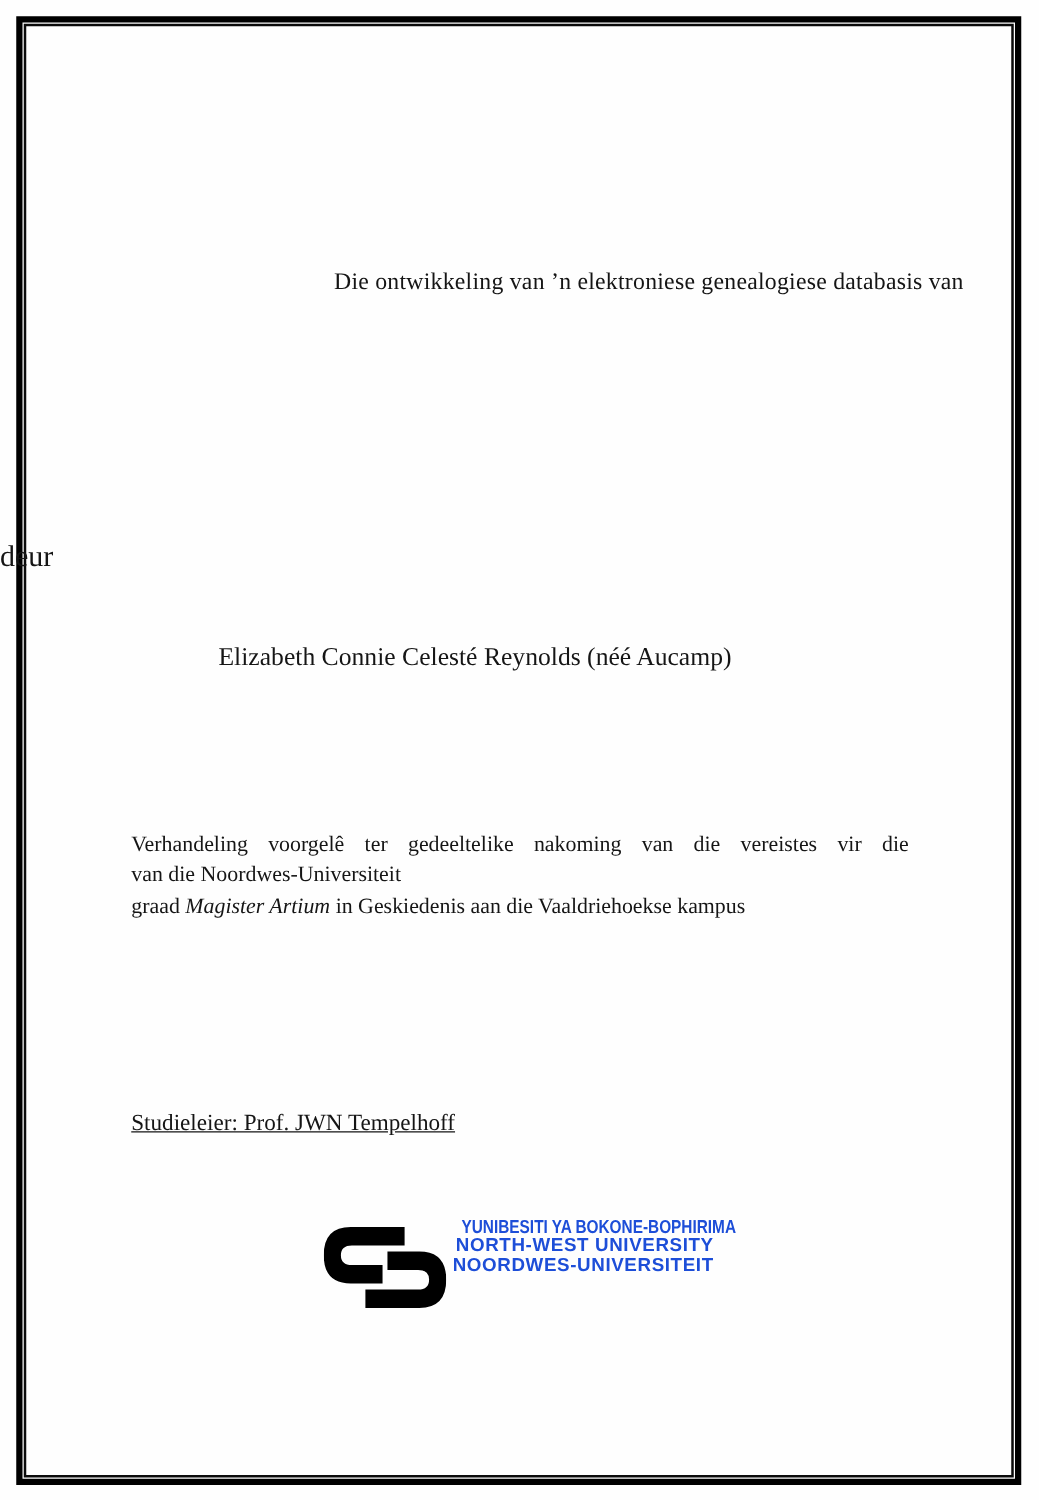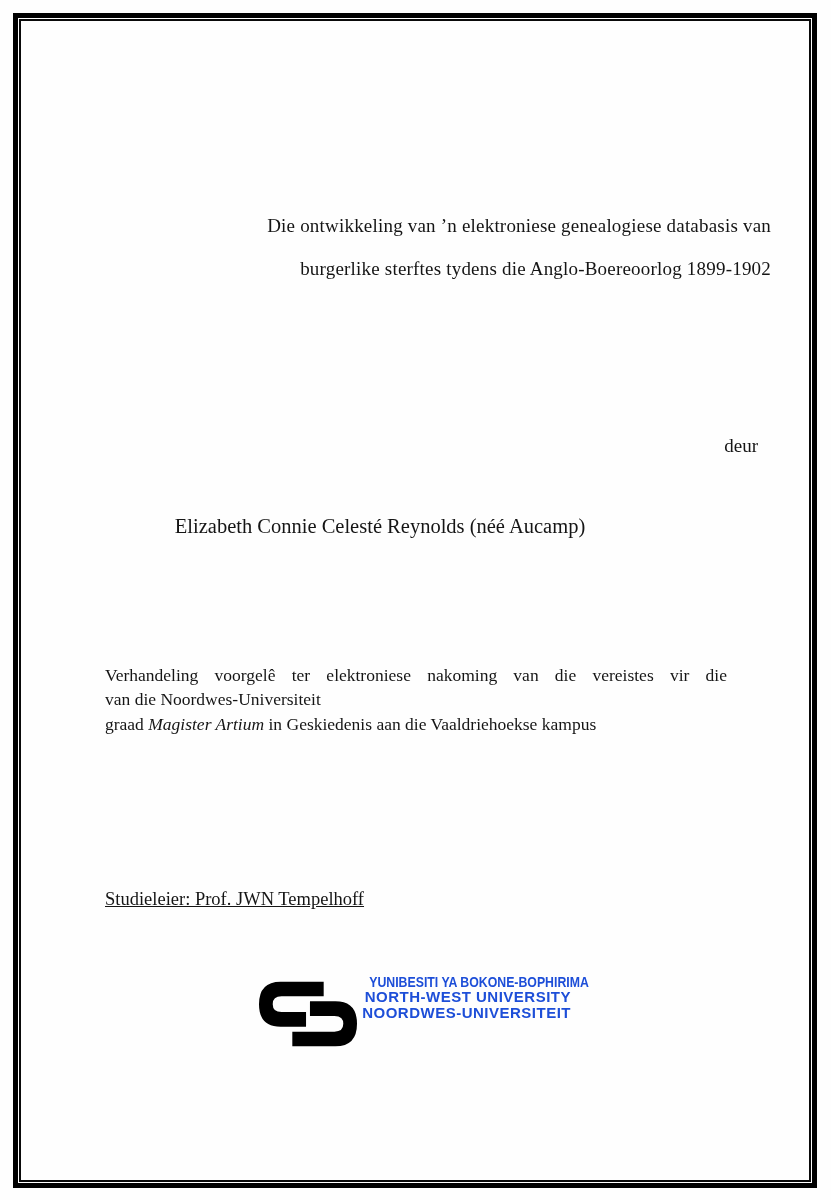--- a/index.html
+++ b/index.html
@@ -32,22 +32,22 @@
     position: absolute;
     top: 204px; left: 60px; width: 711px;
     text-align: right;
     font-size: 19px;
     line-height: 43px;
     letter-spacing: 0.2px;
   }
   .byline {
     position: absolute;
     top: 432px; left: 0; width: 758px;
-    text-align: right;
-    font-size: 19px;
+    text-align: left;
+    font-size: 24px;
     line-height: 28px;
   }
   .author-line {
     position: absolute;
     top: 511px; left: 0; width: 760px;
     text-align: center;
     font-size: 20.5px;
     line-height: 30px;
   }
   .submission-block {
@@ -102,29 +102,28 @@
 <body>
 
 <div class="sheet">
 
   <div class="border-outer">
     <div class="border-inner"></div>
   </div>
 
   <div class="title-block">
     <div>Die ontwikkeling van ’n elektroniese genealogiese databasis van</div>
-    <div>burgerlike sterftes tydens die Anglo-Boereoorlog 1899-1902</div>
   </div>
 
   <div class="byline">deur</div>
 
   <div class="author-line">Elizabeth Connie Celesté Reynolds (néé Aucamp)</div>
 
   <div class="submission-block">
-    <div class="submission-justified">Verhandeling voorgelê ter elektroniese nakoming van die vereistes vir die</div>
+    <div class="submission-justified">Verhandeling voorgelê ter gedeeltelike nakoming van die vereistes vir die</div>
     <div>van die Noordwes-Universiteit</div>
     <div><span>graad </span><i>Magister Artium</i><span> in Geskiedenis aan die Vaaldriehoekse kampus</span></div>
   </div>
 
   <div class="supervisor-block">
     <div>Studieleier: Prof. JWN Tempelhoff</div>
   </div>
 
   <div class="logo-assembly">
     <svg class="logo-mark" width="98" height="66" viewBox="0 0 100 66" xmlns="http://www.w3.org/2000/svg">

